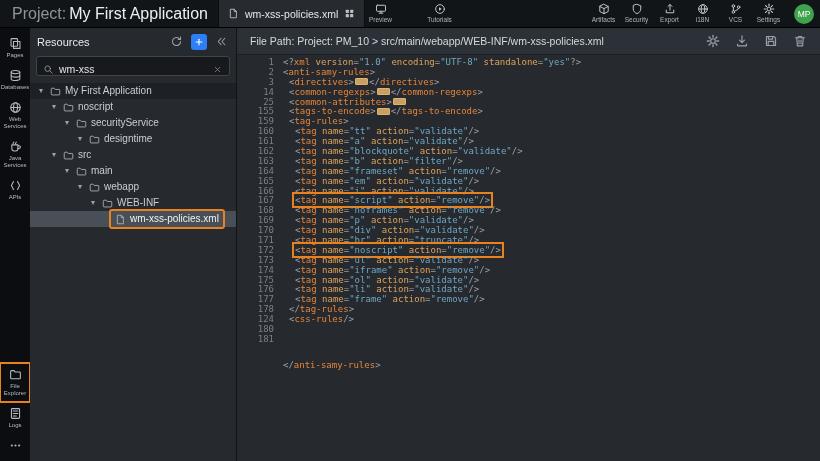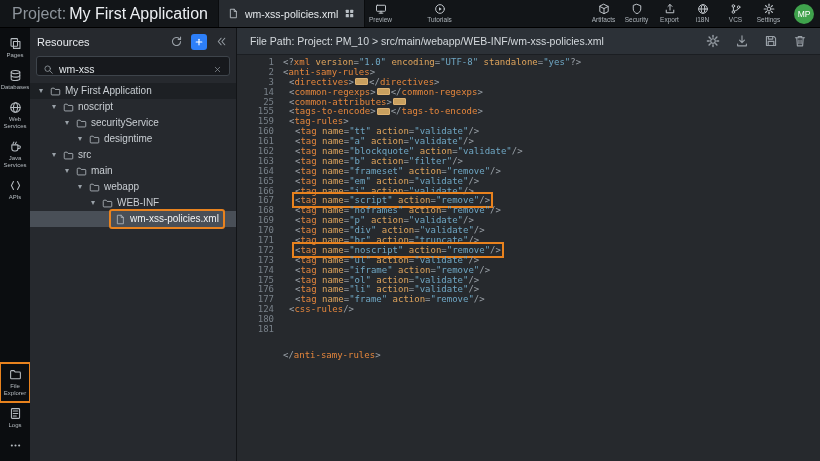--- a/index.html
+++ b/index.html
@@ -516,20 +516,21 @@
           <div class="code-line"><span class="ln">168</span><span class="lc" style="padding-left: 12px;"><span class="lc-inner"><span class="tk-p">&lt;</span><span class="tk-t">tag</span><span class="tk-a"> name</span><span class="tk-p">=</span><span class="tk-v">"noframes"</span><span class="tk-a"> action</span><span class="tk-p">=</span><span class="tk-v">"remove"</span><span class="tk-p">/&gt;</span></span></span></div>
           <div class="code-line"><span class="ln">169</span><span class="lc" style="padding-left: 12px;"><span class="lc-inner"><span class="tk-p">&lt;</span><span class="tk-t">tag</span><span class="tk-a"> name</span><span class="tk-p">=</span><span class="tk-v">"p"</span><span class="tk-a"> action</span><span class="tk-p">=</span><span class="tk-v">"validate"</span><span class="tk-p">/&gt;</span></span></span></div>
           <div class="code-line"><span class="ln">170</span><span class="lc" style="padding-left: 12px;"><span class="lc-inner"><span class="tk-p">&lt;</span><span class="tk-t">tag</span><span class="tk-a"> name</span><span class="tk-p">=</span><span class="tk-v">"div"</span><span class="tk-a"> action</span><span class="tk-p">=</span><span class="tk-v">"validate"</span><span class="tk-p">/&gt;</span></span></span></div>
           <div class="code-line"><span class="ln">171</span><span class="lc" style="padding-left: 12px;"><span class="lc-inner"><span class="tk-p">&lt;</span><span class="tk-t">tag</span><span class="tk-a"> name</span><span class="tk-p">=</span><span class="tk-v">"br"</span><span class="tk-a"> action</span><span class="tk-p">=</span><span class="tk-v">"truncate"</span><span class="tk-p">/&gt;</span></span></span></div>
           <div class="code-line"><span class="ln">172</span><span class="lc" style="padding-left: 12px;"><span class="lc-inner hl-box"><span class="tk-p">&lt;</span><span class="tk-t">tag</span><span class="tk-a"> name</span><span class="tk-p">=</span><span class="tk-v">"noscript"</span><span class="tk-a"> action</span><span class="tk-p">=</span><span class="tk-v">"remove"</span><span class="tk-p">/&gt;</span></span></span></div>
           <div class="code-line"><span class="ln">173</span><span class="lc" style="padding-left: 12px;"><span class="lc-inner"><span class="tk-p">&lt;</span><span class="tk-t">tag</span><span class="tk-a"> name</span><span class="tk-p">=</span><span class="tk-v">"ul"</span><span class="tk-a"> action</span><span class="tk-p">=</span><span class="tk-v">"validate"</span><span class="tk-p">/&gt;</span></span></span></div>
           <div class="code-line"><span class="ln">174</span><span class="lc" style="padding-left: 12px;"><span class="lc-inner"><span class="tk-p">&lt;</span><span class="tk-t">tag</span><span class="tk-a"> name</span><span class="tk-p">=</span><span class="tk-v">"iframe"</span><span class="tk-a"> action</span><span class="tk-p">=</span><span class="tk-v">"remove"</span><span class="tk-p">/&gt;</span></span></span></div>
           <div class="code-line"><span class="ln">175</span><span class="lc" style="padding-left: 12px;"><span class="lc-inner"><span class="tk-p">&lt;</span><span class="tk-t">tag</span><span class="tk-a"> name</span><span class="tk-p">=</span><span class="tk-v">"ol"</span><span class="tk-a"> action</span><span class="tk-p">=</span><span class="tk-v">"validate"</span><span class="tk-p">/&gt;</span></span></span></div>
           <div class="code-line"><span class="ln">176</span><span class="lc" style="padding-left: 12px;"><span class="lc-inner"><span class="tk-p">&lt;</span><span class="tk-t">tag</span><span class="tk-a"> name</span><span class="tk-p">=</span><span class="tk-v">"li"</span><span class="tk-a"> action</span><span class="tk-p">=</span><span class="tk-v">"validate"</span><span class="tk-p">/&gt;</span></span></span></div>
           <div class="code-line"><span class="ln">177</span><span class="lc" style="padding-left: 12px;"><span class="lc-inner"><span class="tk-p">&lt;</span><span class="tk-t">tag</span><span class="tk-a"> name</span><span class="tk-p">=</span><span class="tk-v">"frame"</span><span class="tk-a"> action</span><span class="tk-p">=</span><span class="tk-v">"remove"</span><span class="tk-p">/&gt;</span></span></span></div>
+          <div class="code-line"><span class="ln">178</span><span class="lc" style="padding-left: 6px;"><span class="lc-inner"><span class="tk-p">&lt;/</span><span class="tk-t">tag-rules</span><span class="tk-p">&gt;</span></span></span></div>
           <div class="code-line"><span class="ln">124</span><span class="lc" style="padding-left: 6px;"><span class="lc-inner"><span class="tk-p">&lt;</span><span class="tk-t">css-rules</span><span class="tk-p">/&gt;</span></span></span></div>
           <div class="code-line"><span class="ln">180</span><span class="lc" style="padding-left: 0px; margin-top: 36px;"><span class="lc-inner"><span class="tk-p">&lt;/</span><span class="tk-t">anti-samy-rules</span><span class="tk-p">&gt;</span></span></span></div>
           <div class="code-line"><span class="ln">181</span><span class="lc" style="padding-left: 0px;"><span class="lc-inner"></span></span></div>
         </div>
     </section>
 
   </div>
 </div>
 
 </body></html>

